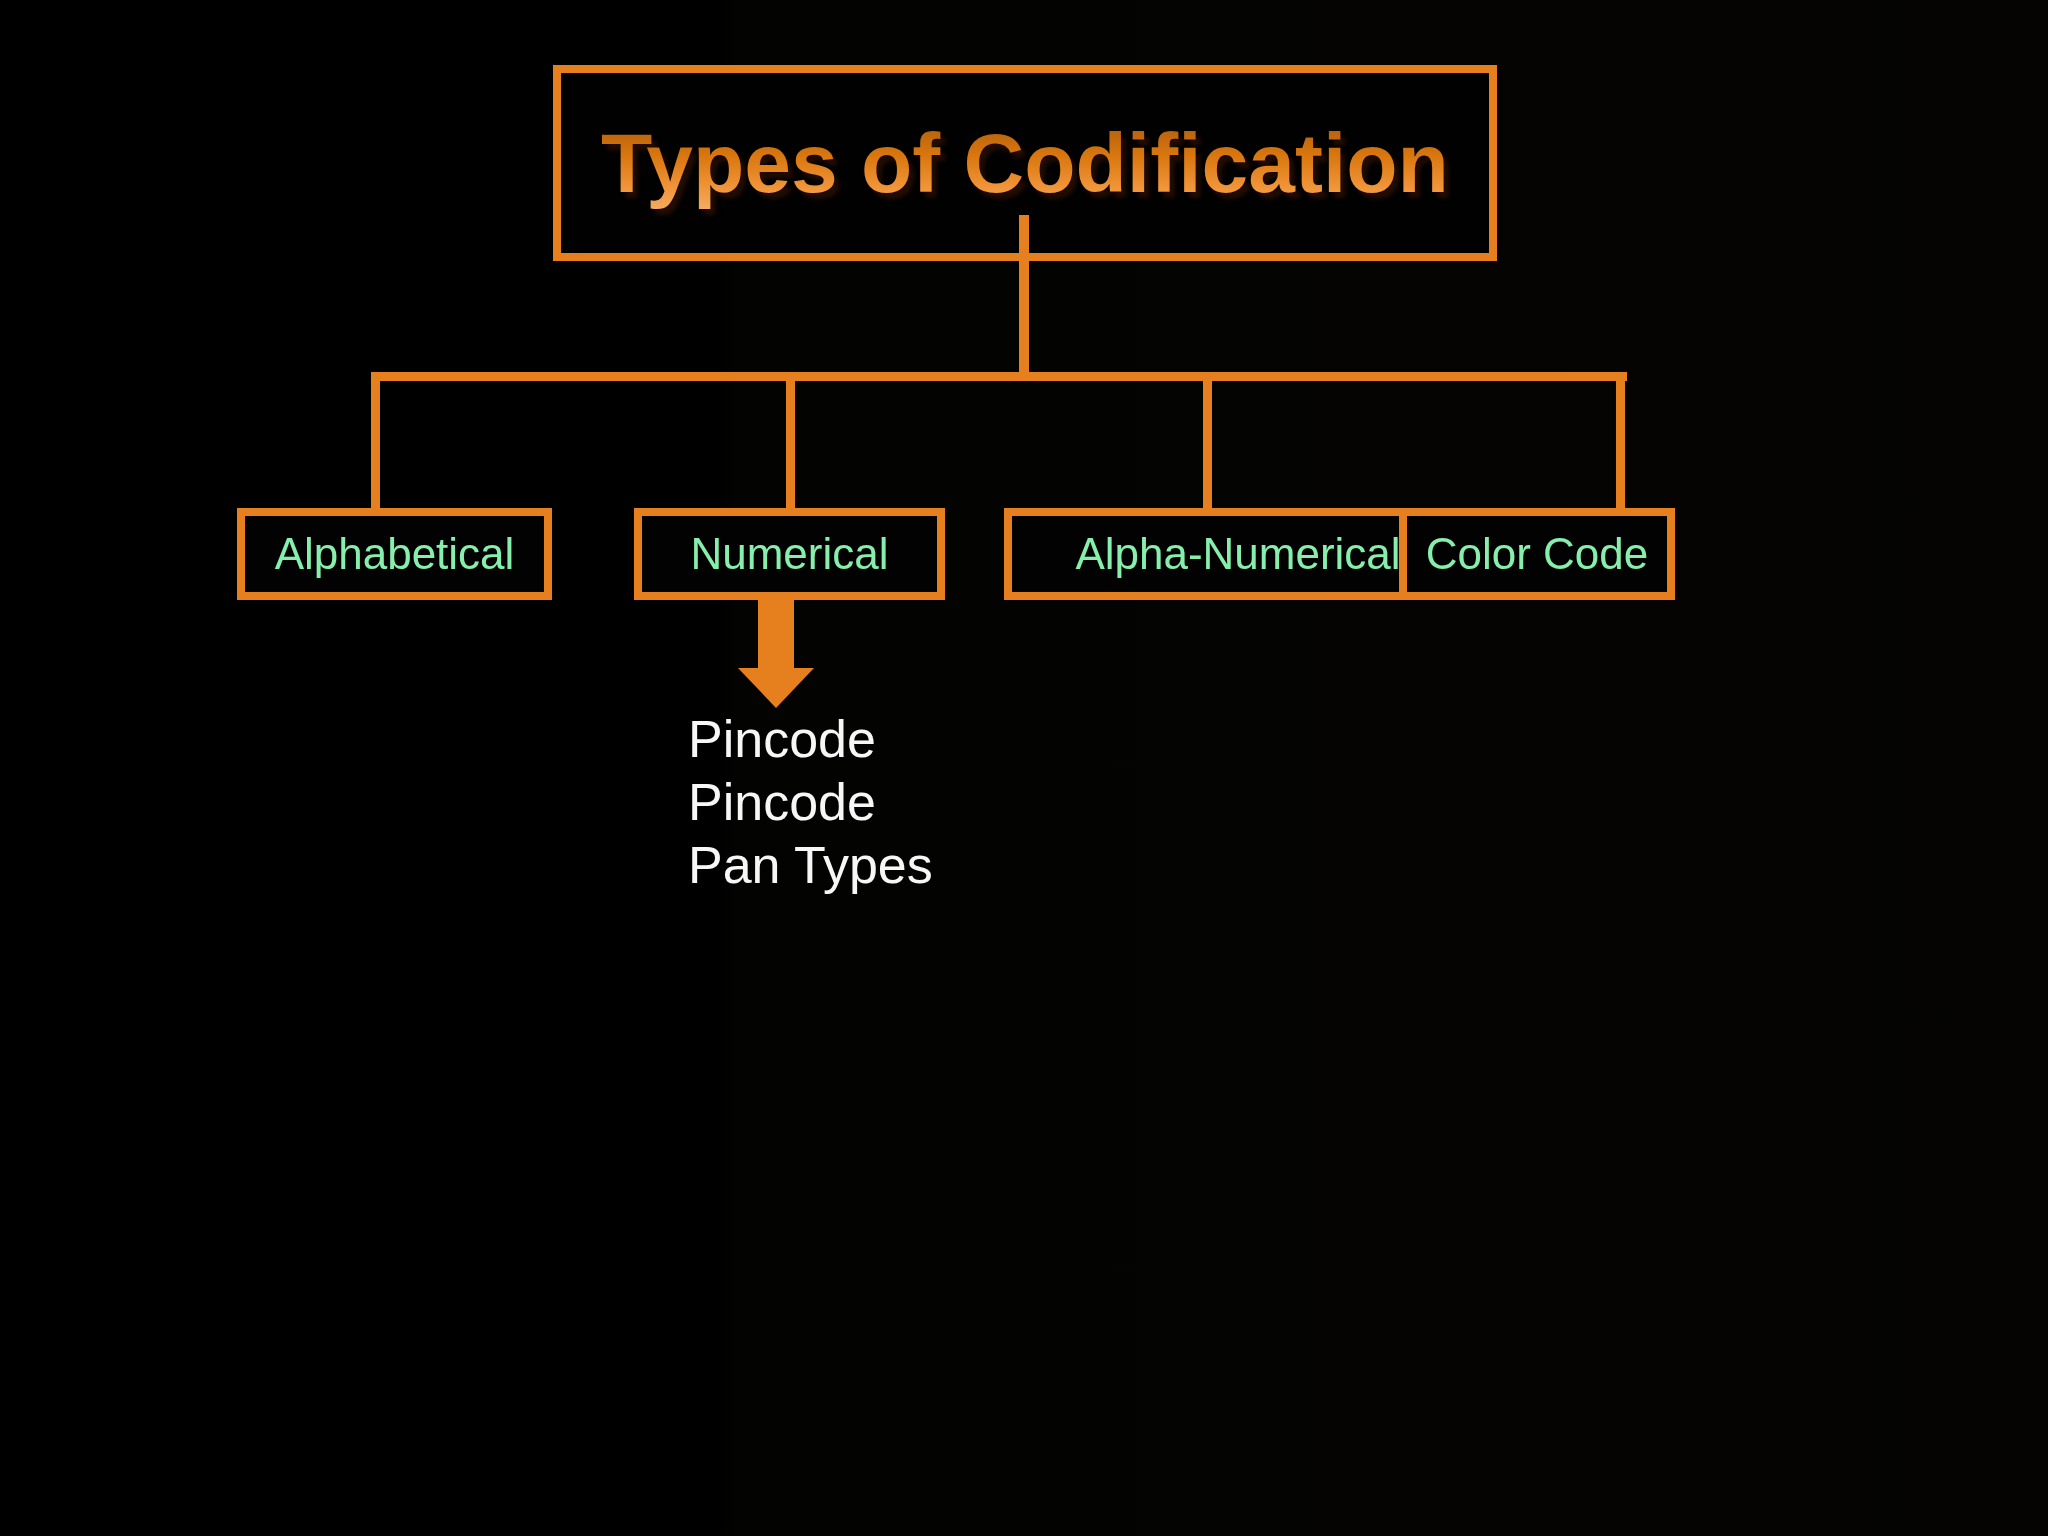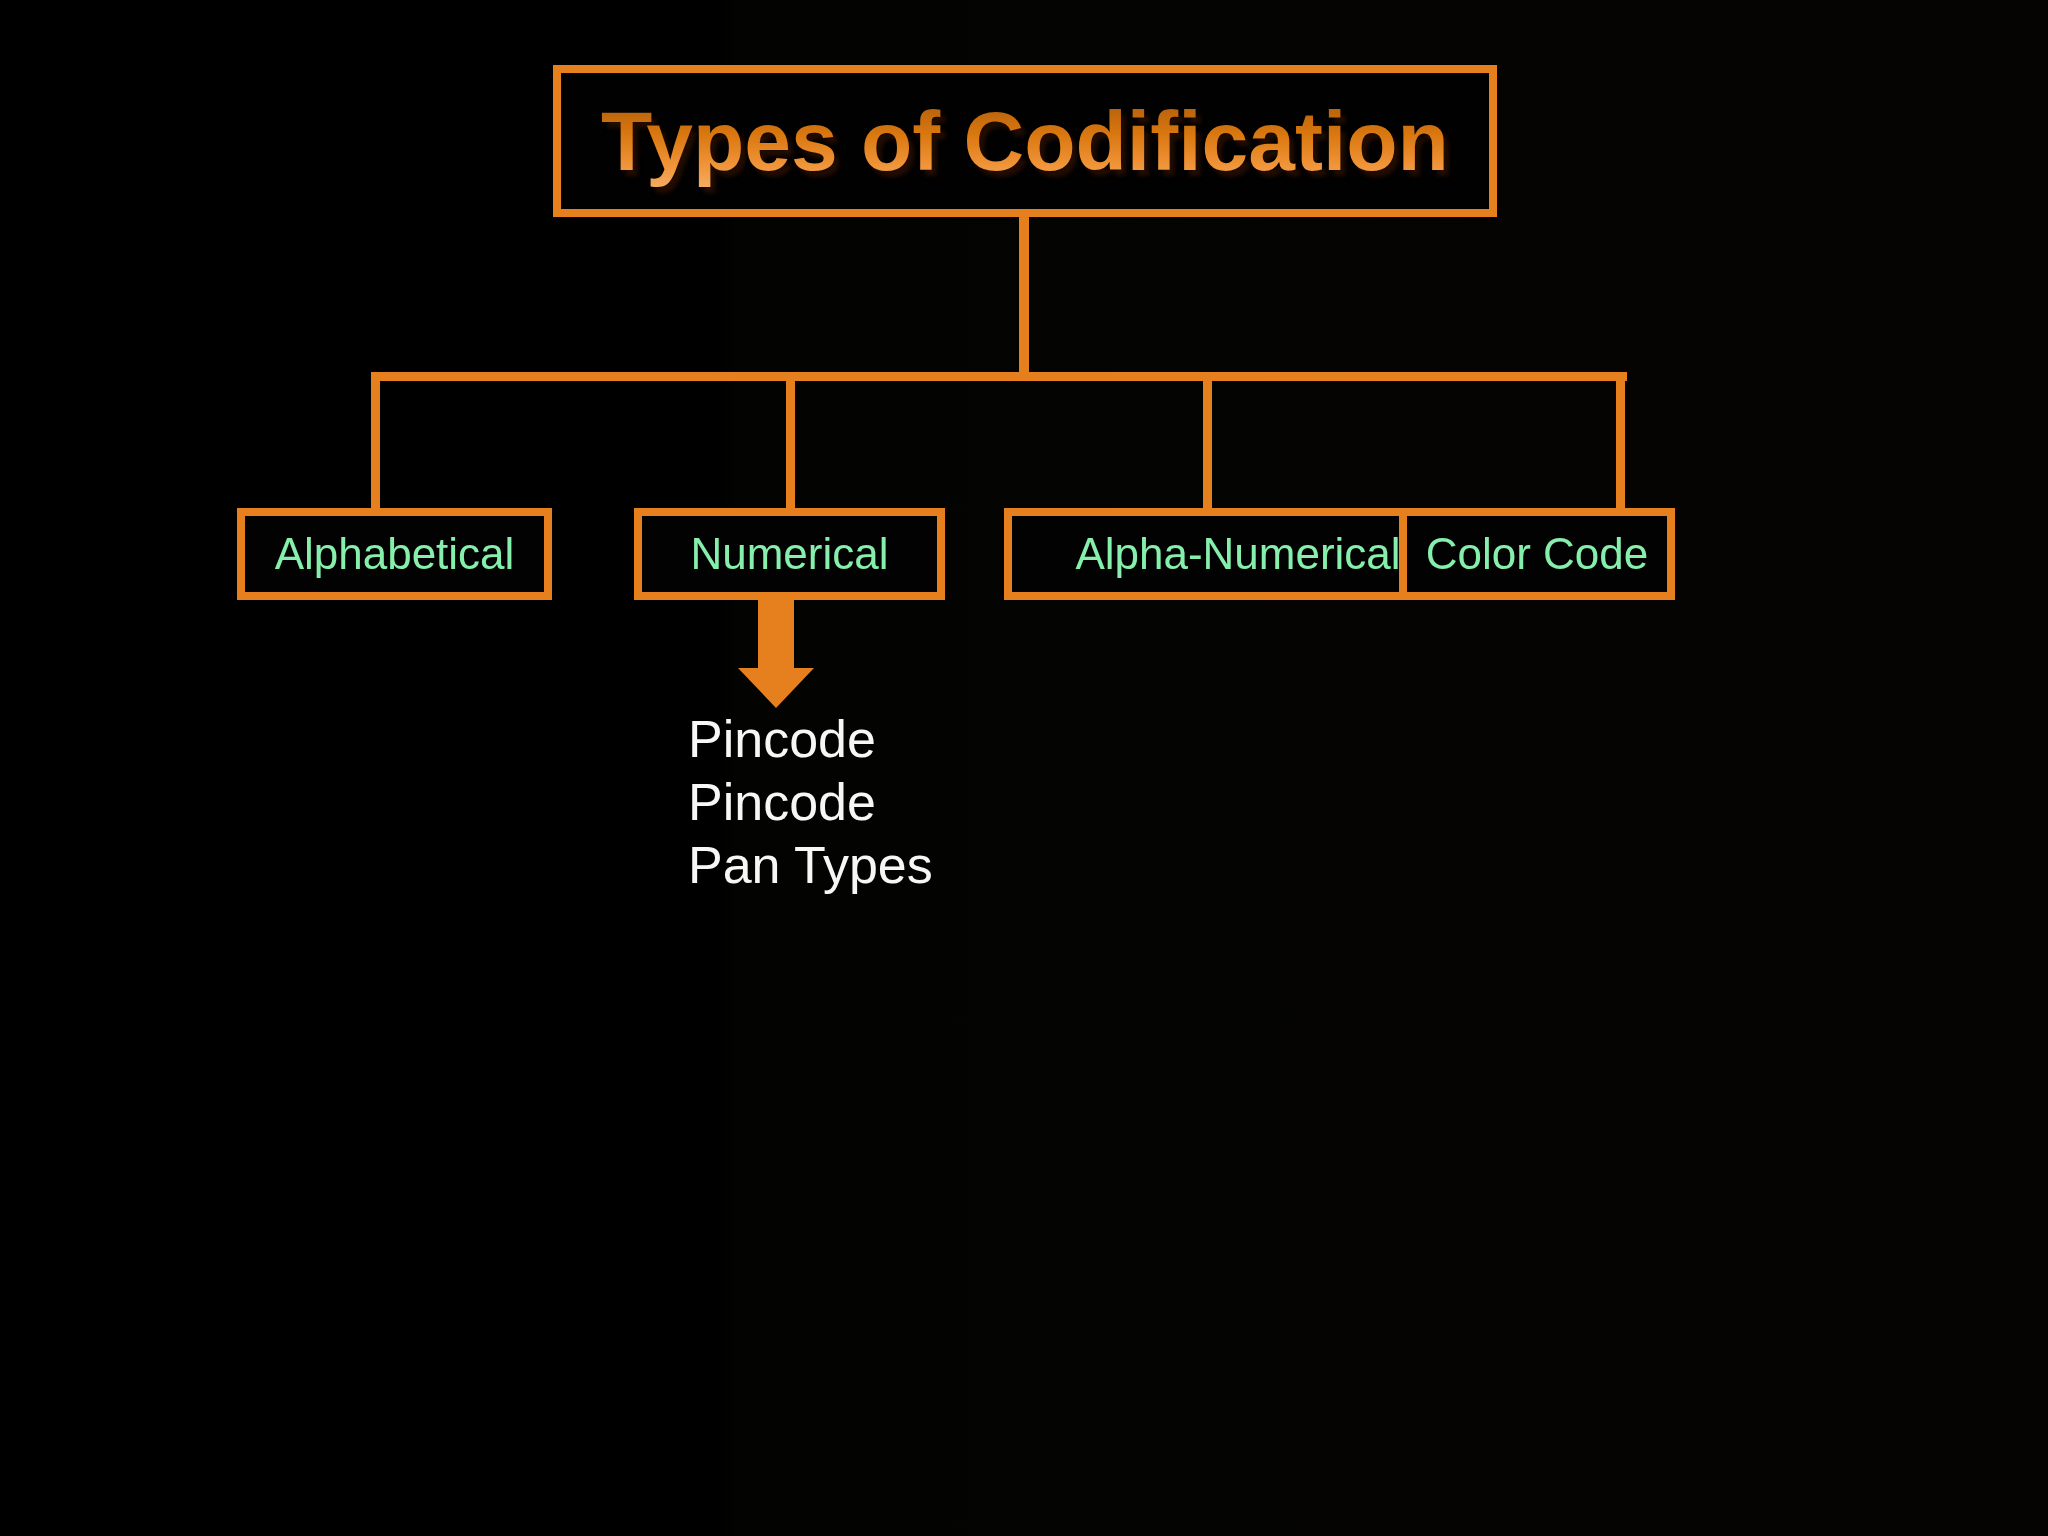--- a/index.html
+++ b/index.html
@@ -14,21 +14,21 @@
     background: linear-gradient(90deg, #000000 0%, #000000 35%, #030302 36%, #050403 100%);
     overflow: hidden;
     font-family: "Liberation Sans", sans-serif;
   }
   
   .title-box {
     position: absolute;
     left: 553px;
     top: 65px;
     width: 944px;
-    height: 152px;
+    height: 196px;
     border: 8px solid var(--accent, #E6801E);
     box-sizing: border-box;
     background: #010101;
     display: flex;
     align-items: center;
     justify-content: center;
   }
   .title-text {
     font-size: 84px;
     font-weight: bold;

